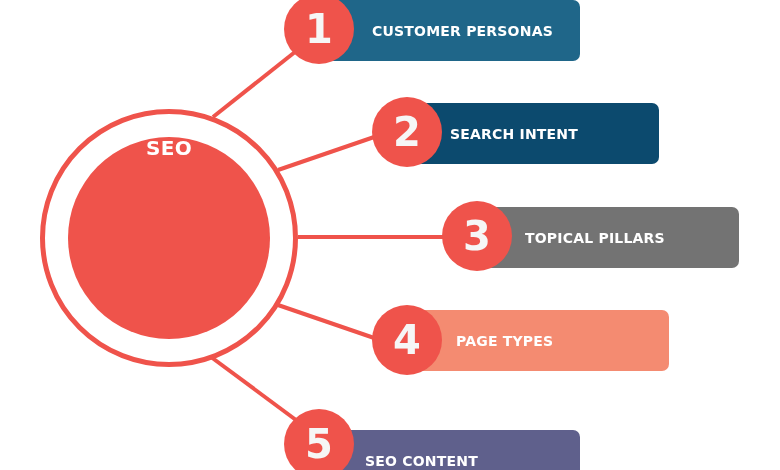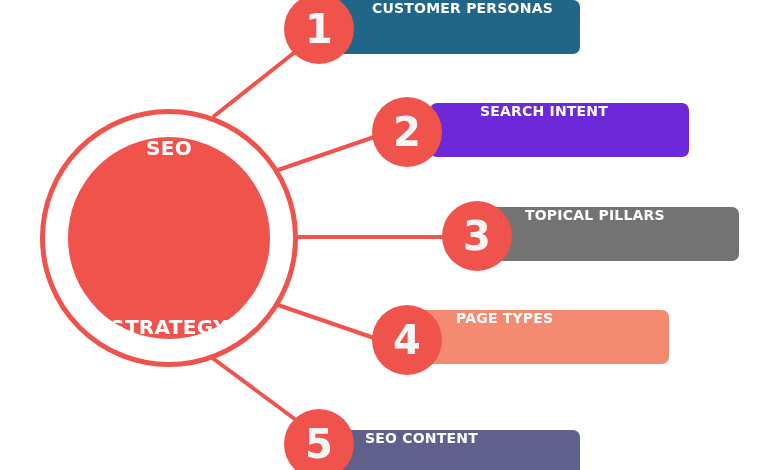--- a/index.html
+++ b/index.html
@@ -2,52 +2,51 @@
 <html><head>
 <meta charset="utf-8">
 <style>
   html,body{margin:0;padding:0;background:#ffffff;}
   body{width:780px;height:470px;position:relative;overflow:hidden;font-family:"DejaVu Sans","Liberation Sans",sans-serif;}
   svg.links{position:absolute;left:0;top:0;width:780px;height:470px;}
   .ring{position:absolute;border-radius:50%;box-sizing:border-box;}
   .hub-outer{left:40px;top:109px;width:258px;height:258px;border:5px solid #ef534b;background:#fff;}
   .hub-inner{left:68px;top:137px;width:202px;height:202px;background:#ef534b;display:flex;align-items:center;justify-content:space-between;flex-direction:column;}
   .hub-text{color:#fff;font-weight:bold;font-size:20px;line-height:23px;text-align:center;letter-spacing:0.3px;}
-  .bar{position:absolute;height:54px;border-radius:7px;display:flex;align-items:flex-start;box-sizing:border-box;}
+  .bar{position:absolute;height:61px;border-radius:7px;display:flex;align-items:center;box-sizing:border-box;}
   .bar-label{color:#fff;font-weight:bold;font-size:14px;letter-spacing:0.2px;white-space:nowrap;}
   .num{position:absolute;width:70px;height:70px;border-radius:50%;background:#ef534b;display:flex;align-items:center;justify-content:center;}
   .num span{color:#f6f6f6;font-weight:bold;font-size:40px;line-height:1;}
 </style>
 </head>
 <body>
 
 <svg class="links" viewBox="0 0 780 470">
   <g stroke="#ef534b" stroke-width="4" fill="none">
     <line x1="213" y1="117" x2="300" y2="48"></line>
     <line x1="278" y1="170" x2="380" y2="135"></line>
     <line x1="298" y1="237" x2="450" y2="237"></line>
     <line x1="278" y1="305" x2="380" y2="340"></line>
     <line x1="211" y1="357" x2="296" y2="420"></line>
   </g>
 </svg>
 
 <div class="ring hub-outer"></div>
 <div class="ring hub-inner">
   <div class="hub-text">SEO</div>
-  <div class="hub-text">STRATEGY</div>
 </div>
 
 <div class="bar" style="left:322px;top:0px;width:258px;background:#1f6689;padding-left:50px;">
   <span class="bar-label">CUSTOMER PERSONAS</span>
 </div>
 <div class="num" style="left:284px;top:-6px;">
   <span>1</span>
 </div>
 
-<div class="bar" style="left:430px;top:103px;width:259px;background:#6d28d9;padding-left:50px;">
+<div class="bar" style="left:400px;top:103px;width:259px;background:#0c4a6e;padding-left:50px;">
   <span class="bar-label">SEARCH INTENT</span>
 </div>
 <div class="num" style="left:372px;top:97px;">
   <span>2</span>
 </div>
 
 <div class="bar" style="left:480px;top:207px;width:259px;background:#737373;padding-left:45px;">
   <span class="bar-label">TOPICAL PILLARS</span>
 </div>
 <div class="num" style="left:442px;top:201px;">

